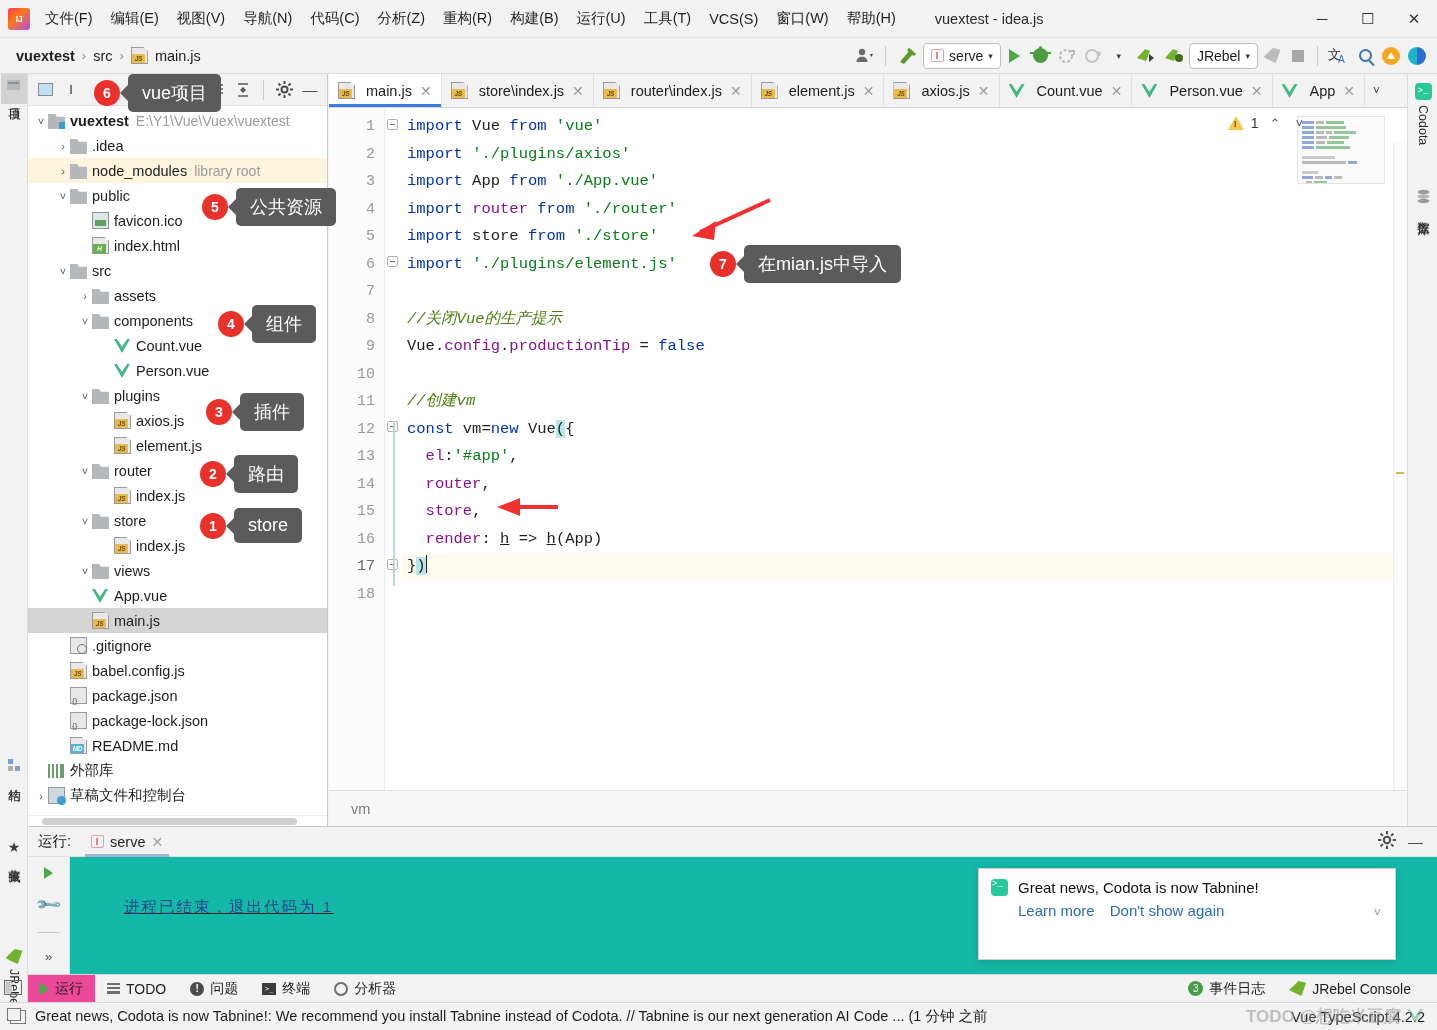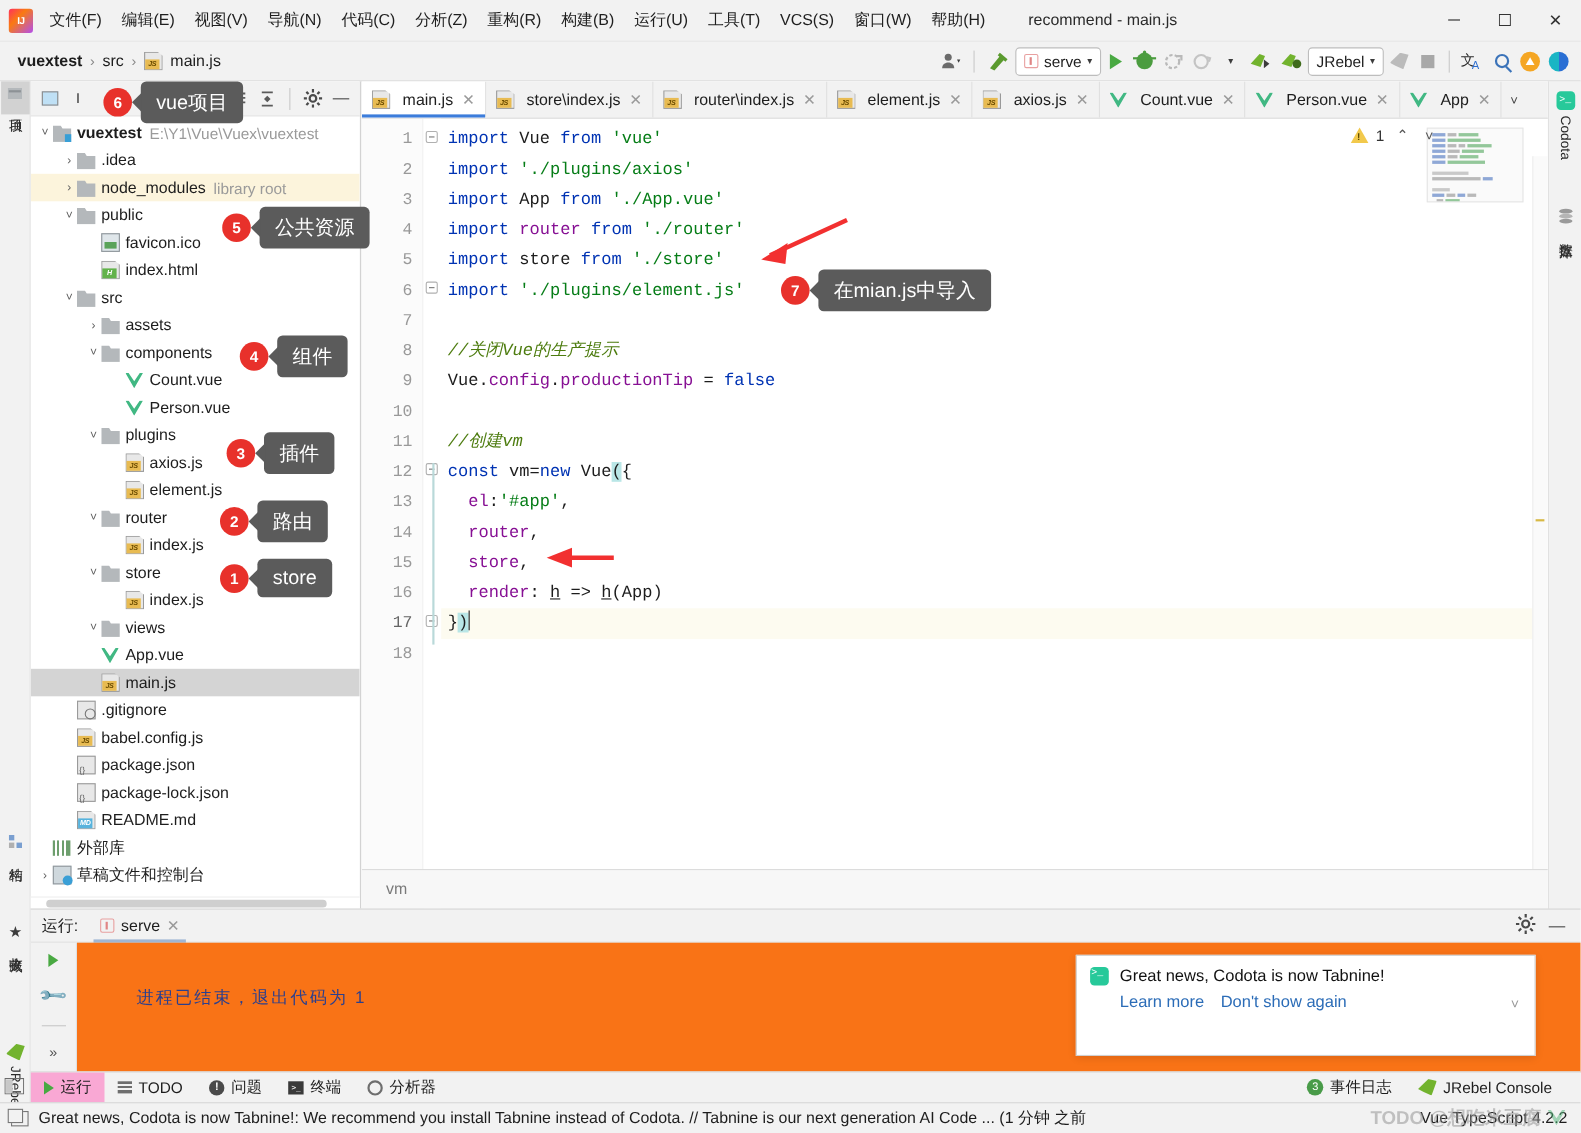--- a/index.html
+++ b/index.html
@@ -307,21 +307,21 @@
   }
   .run-tab::after{content:"";position:absolute;left:4px;right:4px;bottom:0;height:3px;background:#9fb6d4;}
   .run-hdr-right { margin-left:auto; display:flex; align-items:center; gap:12px; padding-right:14px;}
   .run-body { display:flex; height:118px; }
   .run-side {
     width:42px; background:#f2f2f2; border-right:1px solid #e0e0e0;
     display:flex; flex-direction:column; align-items:center; padding-top:10px; gap:16px;
   }
   .wrench { font-size:17px; color:#5a5a5a; transform:rotate(-45deg); }
   .run-console {
-    flex:1; background:#f97316; padding:40px 0 0 54px; position:relative;
+    flex:1; background:#14b8a6; padding:40px 0 0 54px; position:relative;text-decoration:underline;
   }
   .console-text {
     font-size:15.5px; color:#2a3f8f; letter-spacing:2px;
     font-family:"Liberation Sans","DejaVu Sans",sans-serif;
   }
 
   
   .notif {
     position:absolute; left:978px; top:868px; width:418px; height:92px;
     background:#fff; border:1px solid #d0d0d0; box-shadow:0 2px 8px rgba(0,0,0,.14);
@@ -342,21 +342,21 @@
 
   
   .bottombar {
     position:absolute; left:28px; top:974px; right:0; height:28px;
     background:#f2f2f2; border-top:1px solid #d6d6d6; display:flex; align-items:center;
   }
   .bb-item {
     display:flex; align-items:center; gap:6px; height:28px; padding:0 12px;
     font-size:14px; color:#1d1d1d; cursor:default;
   }
-  .bb-item.sel { background:#f9a8d4; }
+  .bb-item.sel { background:#ec4899; }
   .bb-right { margin-left:auto; display:flex; align-items:center; padding-right:14px; }
   .todo-ico{width:13px;height:11px;background:
      linear-gradient(180deg,#6e6e6e 0 2px,transparent 2px 4px,#6e6e6e 4px 6px,transparent 6px 8px,#6e6e6e 8px 10px);}
   .info-ico{width:14px;height:14px;border-radius:50%;background:#4a4a4a;color:#fff;font-size:10px;
             display:flex;align-items:center;justify-content:center;font-weight:bold;}
   .term-ico{width:14px;height:12px;background:#3a3a3a;color:#fff;font-size:7px;
             display:flex;align-items:center;justify-content:center;font-family:monospace;}
   .prof-ico{width:14px;height:14px;border:2px solid #6e6e6e;border-radius:50%;}
   .evt-badge{width:15px;height:15px;border-radius:50%;background:#499b49;color:#fff;font-size:10px;
              display:flex;align-items:center;justify-content:center;}
@@ -394,21 +394,21 @@
     <div class="menu-item">导航(N)</div>
     <div class="menu-item">代码(C)</div>
     <div class="menu-item">分析(Z)</div>
     <div class="menu-item">重构(R)</div>
     <div class="menu-item">构建(B)</div>
     <div class="menu-item">运行(U)</div>
     <div class="menu-item">工具(T)</div>
     <div class="menu-item">VCS(S)</div>
     <div class="menu-item">窗口(W)</div>
     <div class="menu-item">帮助(H)</div>
-    <div class="win-title">recommend - main.js</div>
+    <div class="win-title">vuextest - idea.js</div>
     <div class="win-ctrls">
       <div class="win-btn">─</div>
       <div class="win-btn">☐</div>
       <div class="win-btn close">✕</div>
     </div>
   </div>
 
   <div class="navbar">
     <div class="crumb">
       <span class="seg bold">vuextest</span>

